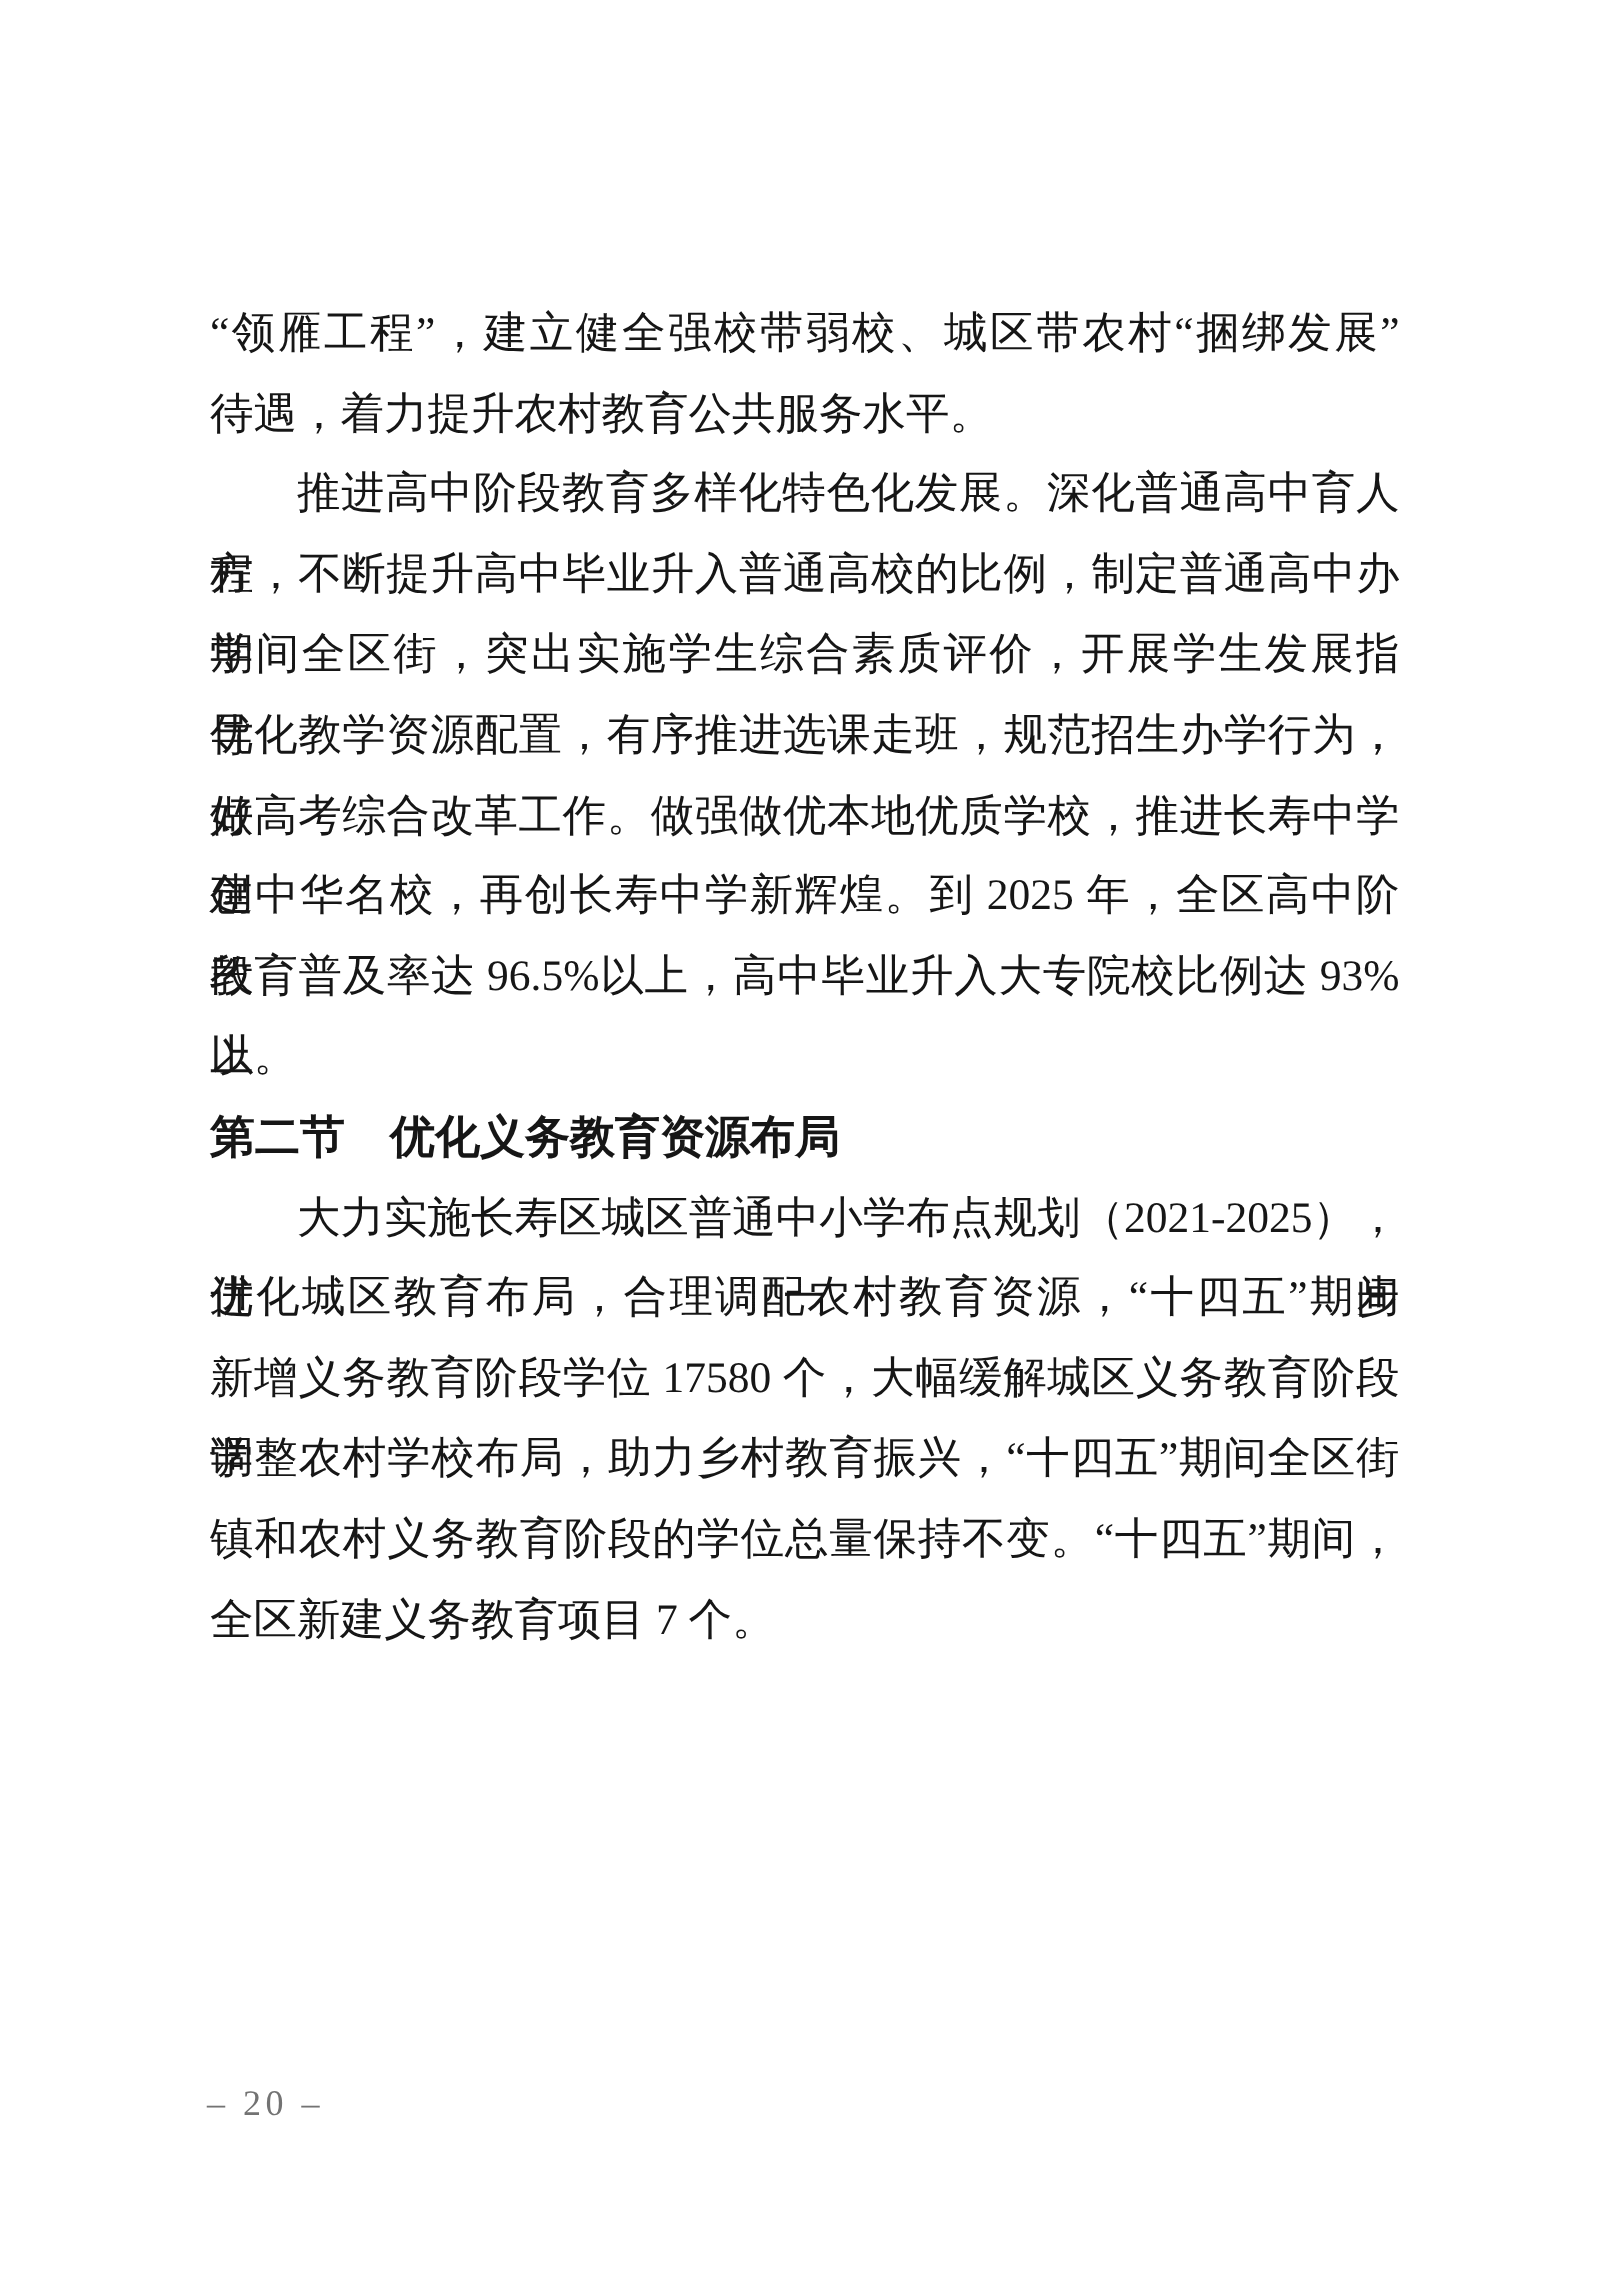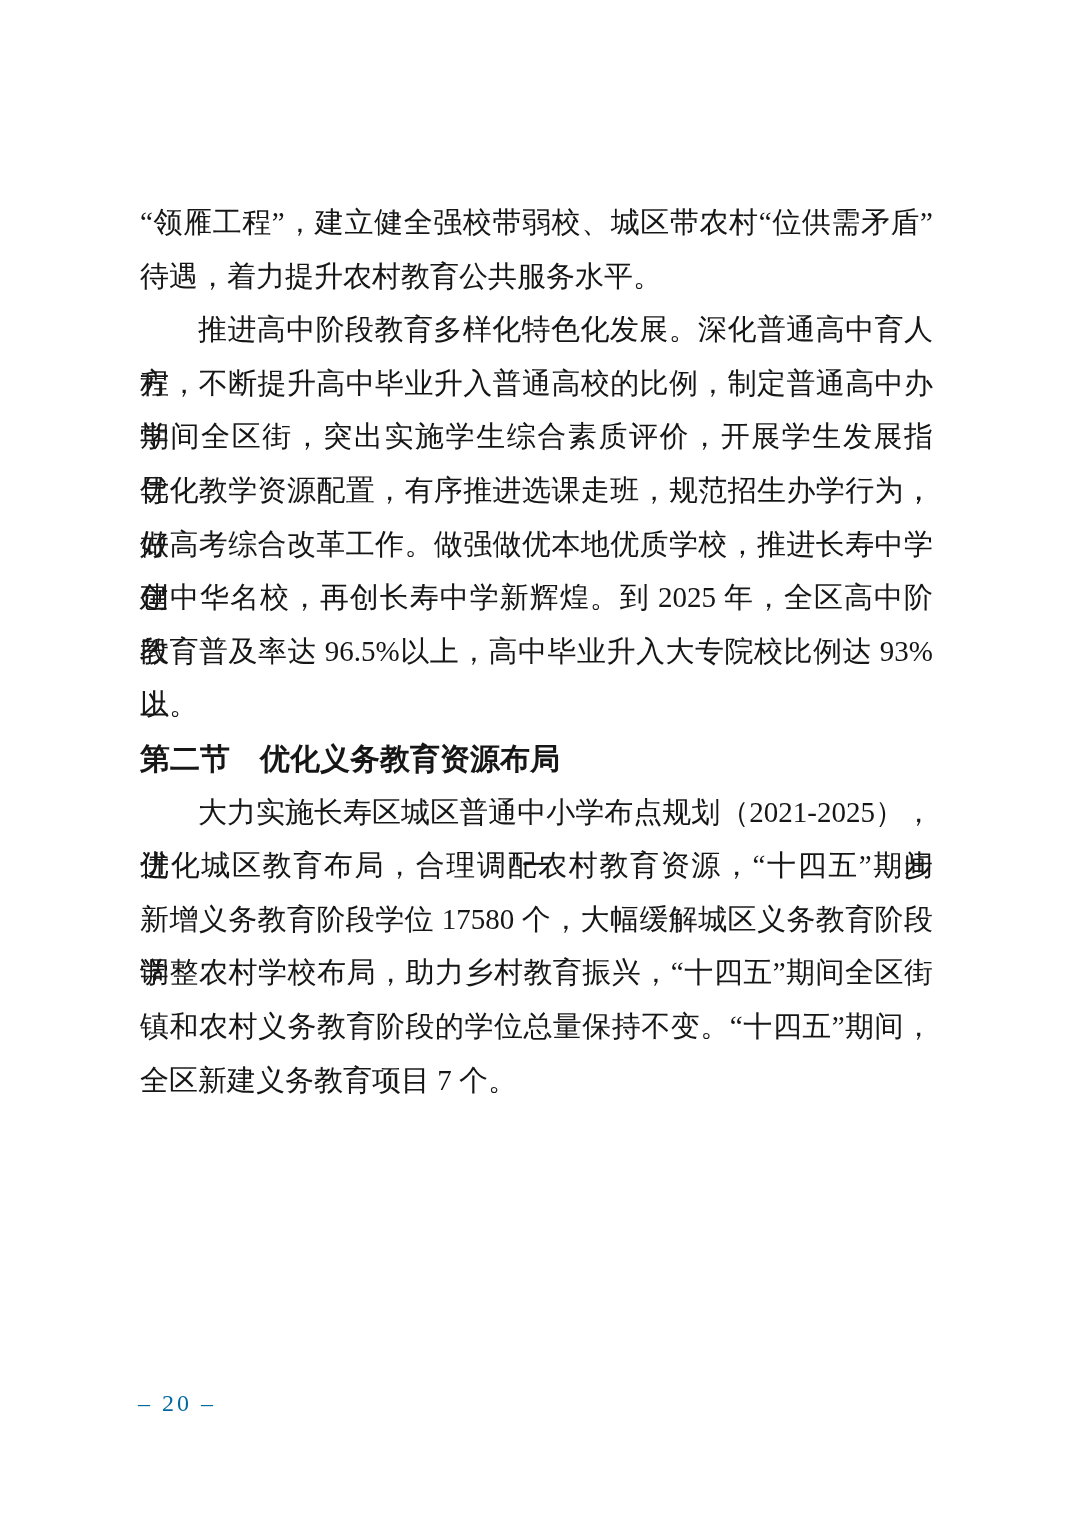--- a/index.html
+++ b/index.html
@@ -43,31 +43,31 @@
     font-size: 30px;
     font-weight: bold;
     white-space: nowrap;
   }
   .footer {
     position: absolute;
     left: 138px;
     top: 1390px;
     font-size: 24px;
     letter-spacing: 3px;
-    color: #0369a1;
+    color: #737373;
   }
 </style>
 </head>
 <body>
 
 <div class="page">
   <div class="content">
 
     <div>
-      <div class="line just">“领雁工程”，建立健全强校带弱校、城区带农村“位供需矛盾”</div>
+      <div class="line just">“领雁工程”，建立健全强校带弱校、城区带农村“捆绑发展”</div>
       <div class="line">待遇，着力提升农村教育公共服务水平。</div>
     </div>
 
     <div>
       <div class="line just indent">推进高中阶段教育多样化特色化发展。深化普通高中育人方</div>
       <div class="line just">程，不断提升高中毕业升入普通高校的比例，制定普通高中办学</div>
       <div class="line just">期间全区街，突出实施学生综合素质评价，开展学生发展指导，</div>
       <div class="line just">优化教学资源配置，有序推进选课走班，规范招生办学行为，做</div>
       <div class="line just">好高考综合改革工作。做强做优本地优质学校，推进长寿中学创</div>
       <div class="line just">建中华名校，再创长寿中学新辉煌。到 2025 年，全区高中阶段</div>

